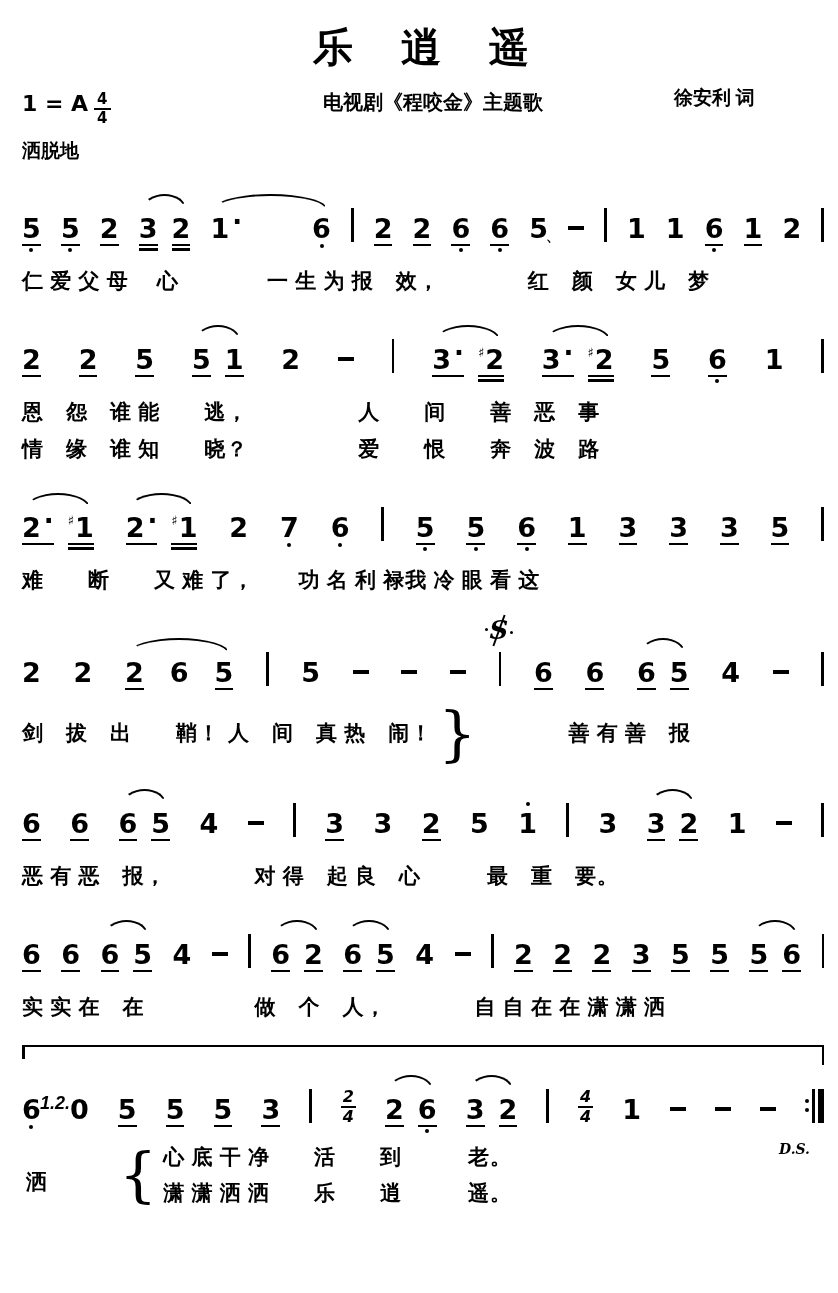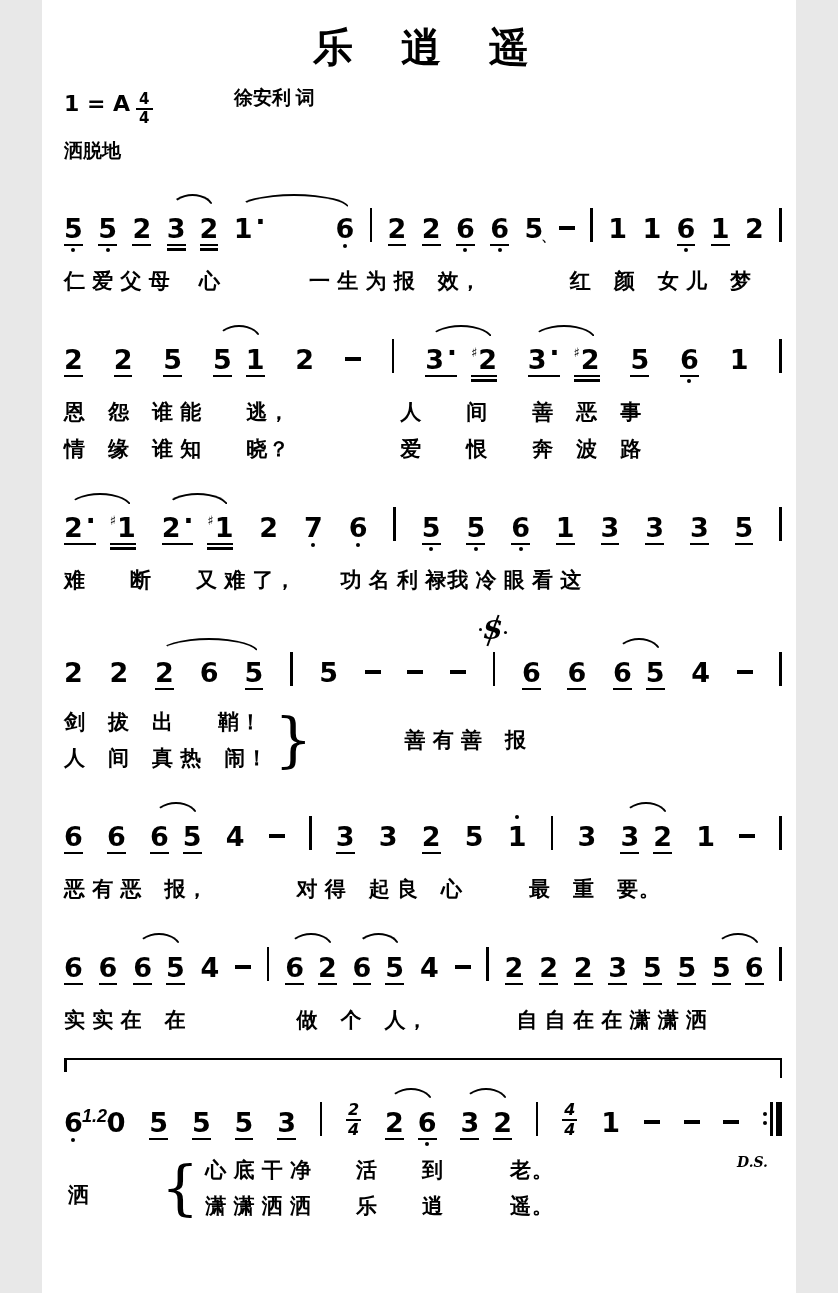--- a/index.html
+++ b/index.html
@@ -1,17 +1,17 @@
 <!DOCTYPE html>
 <html><head>
 <meta charset="utf-8">
 <style>
   html,body{margin:0;padding:0;background:#e8e8e8;}
   .page{
-    width:754px;height:1293px;box-sizing:border-box;background:#ffffff;color:#000;
+    width:838px;height:1293px;box-sizing:border-box;background:#ffffff;color:#000;
     margin:0 auto;padding:12px 14px 0 22px;display:flex;flex-direction:column;
     font-family:"Liberation Serif",serif;overflow:hidden;position:relative;
   }
   
   .title{font-size:40px;font-weight:bold;text-align:center;letter-spacing:4px;margin:8px 0 2px 0;}
   .meta{display:grid;grid-template-columns:170px 1fr 150px;align-items:start;margin-top:2px;}
   .keysig{font-family:"DejaVu Sans",sans-serif;font-weight:bold;font-size:22px;display:flex;align-items:flex-start;gap:6px;margin-top:12px;}
   .frac{display:inline-flex;flex-direction:column;align-items:center;font-size:15px;line-height:1.15;}
   .frac .fn{border-bottom:2px solid #000;padding:0 3px;}
   .subtitle{text-align:center;font-size:20px;font-weight:bold;margin-top:10px;}
@@ -45,21 +45,21 @@
   .slur::before{content:"";position:absolute;top:0;left:4px;right:4px;height:11px;
       border:2.5px solid transparent;border-top-color:#000;border-radius:50%/100% 100% 0 0;}
   
   .segno{position:absolute;top:-36px;left:-11px;width:22px;height:30px;}
   .sg-s{font-family:"DejaVu Serif",serif;font-style:italic;font-weight:bold;font-size:26px;line-height:28px;display:block;text-align:center;}
   .segno::before{content:"";position:absolute;left:10px;top:-2px;width:2px;height:33px;background:#000;transform:rotate(20deg);}
   .segno::after{content:"";position:absolute;left:-3px;top:12px;width:3.5px;height:3.5px;border-radius:50%;background:#000;box-shadow:25px 3px 0 #000;}
   
   .lyr{font-size:21px;font-weight:600;white-space:pre;margin-top:9px;letter-spacing:1px;}
   .lyr4{display:flex;align-items:center;margin-top:6px;}
-  .lyr4 .col{display:flex;flex-direction:column;gap:8px;}
+  .lyr4 .col{display:flex;flex-direction:row;gap:8px;}
   .brace{font-size:60px;font-weight:400;line-height:.85;margin:0 6px;font-family:"DejaVu Serif",serif;}
   .lyr-right{margin-left:86px;font-size:21px;font-weight:600;white-space:pre;letter-spacing:1px;}
   .lyr7{display:flex;align-items:center;margin-top:4px;position:relative;}
   .lyr7 .first{font-size:21px;font-weight:600;margin:14px 66px 0 4px;}
   .lyr7 .col{display:flex;flex-direction:column;gap:8px;}
   .ds{position:absolute;right:14px;top:-2px;font-family:"DejaVu Serif",serif;font-style:italic;font-weight:bold;font-size:14px;}
   
   .volta{position:relative;border-top:2.5px solid #000;height:24px;margin-top:16px;}
   .volta::before{content:"";position:absolute;left:0;top:0;width:2.5px;height:12px;background:#000;}
   .volta::after{content:"";position:absolute;right:0;top:0;width:2.5px;height:18px;background:#000;}
@@ -73,20 +73,21 @@
   <div class="title">乐　逍　遥</div>
 
   <div class="meta">
     <div class="keysig">
       <span>1 = A</span>
       <span class="frac">
         <span class="fn">4</span>
         <span>4</span>
       </span>
     </div>
+    <div class="subtitle">电视剧《程咬金》主题歌</div>
     <div class="credits">
       <div>徐安利 词</div>
     </div>
   </div>
 
   <div class="tempo">洒脱地</div>
 
   <div class="line">
     <div class="notes-row">
         <span class="tok note">

